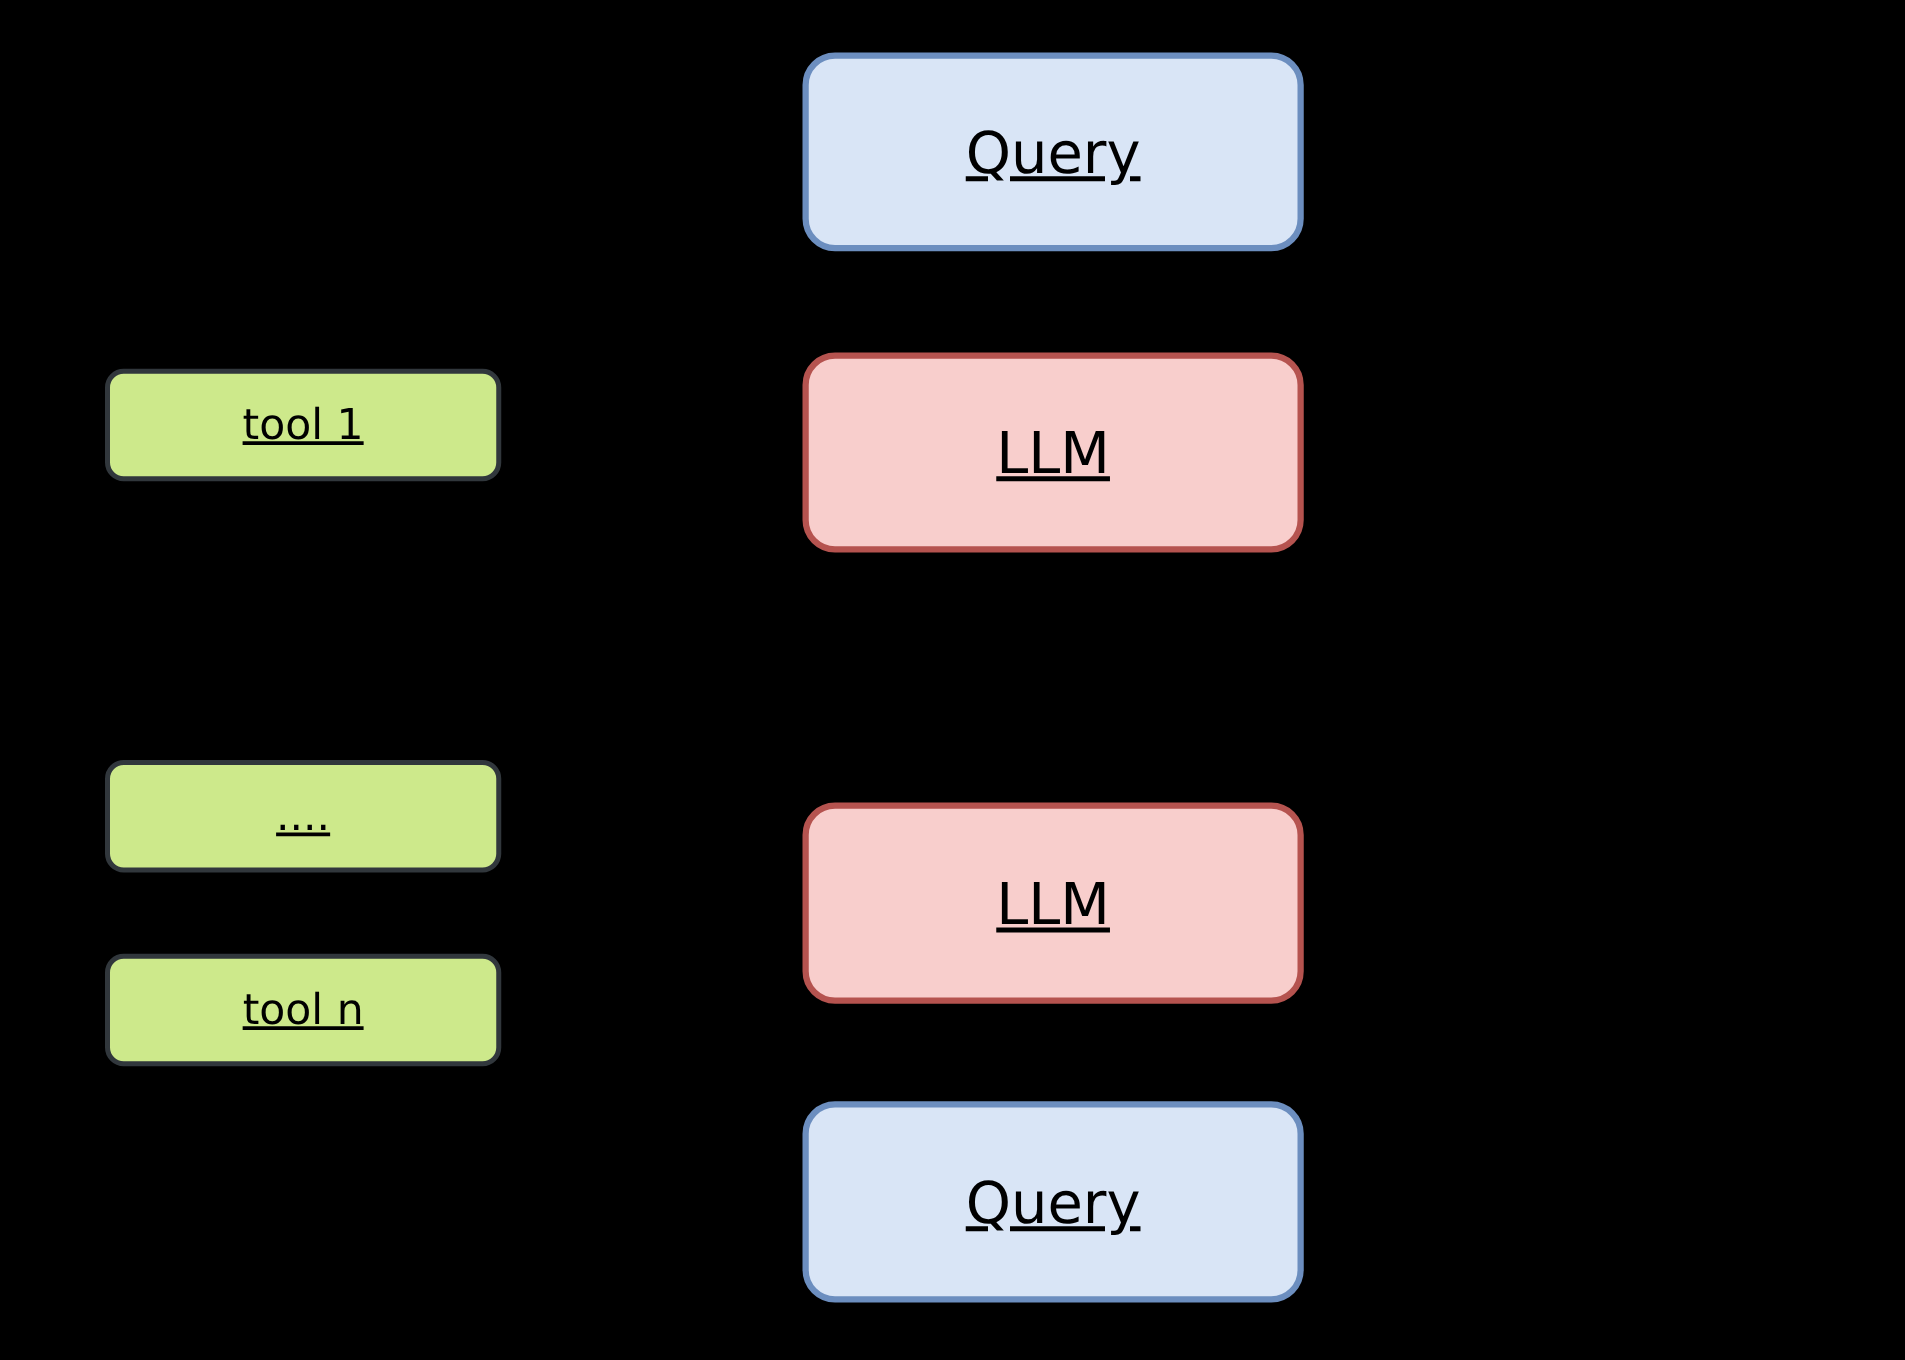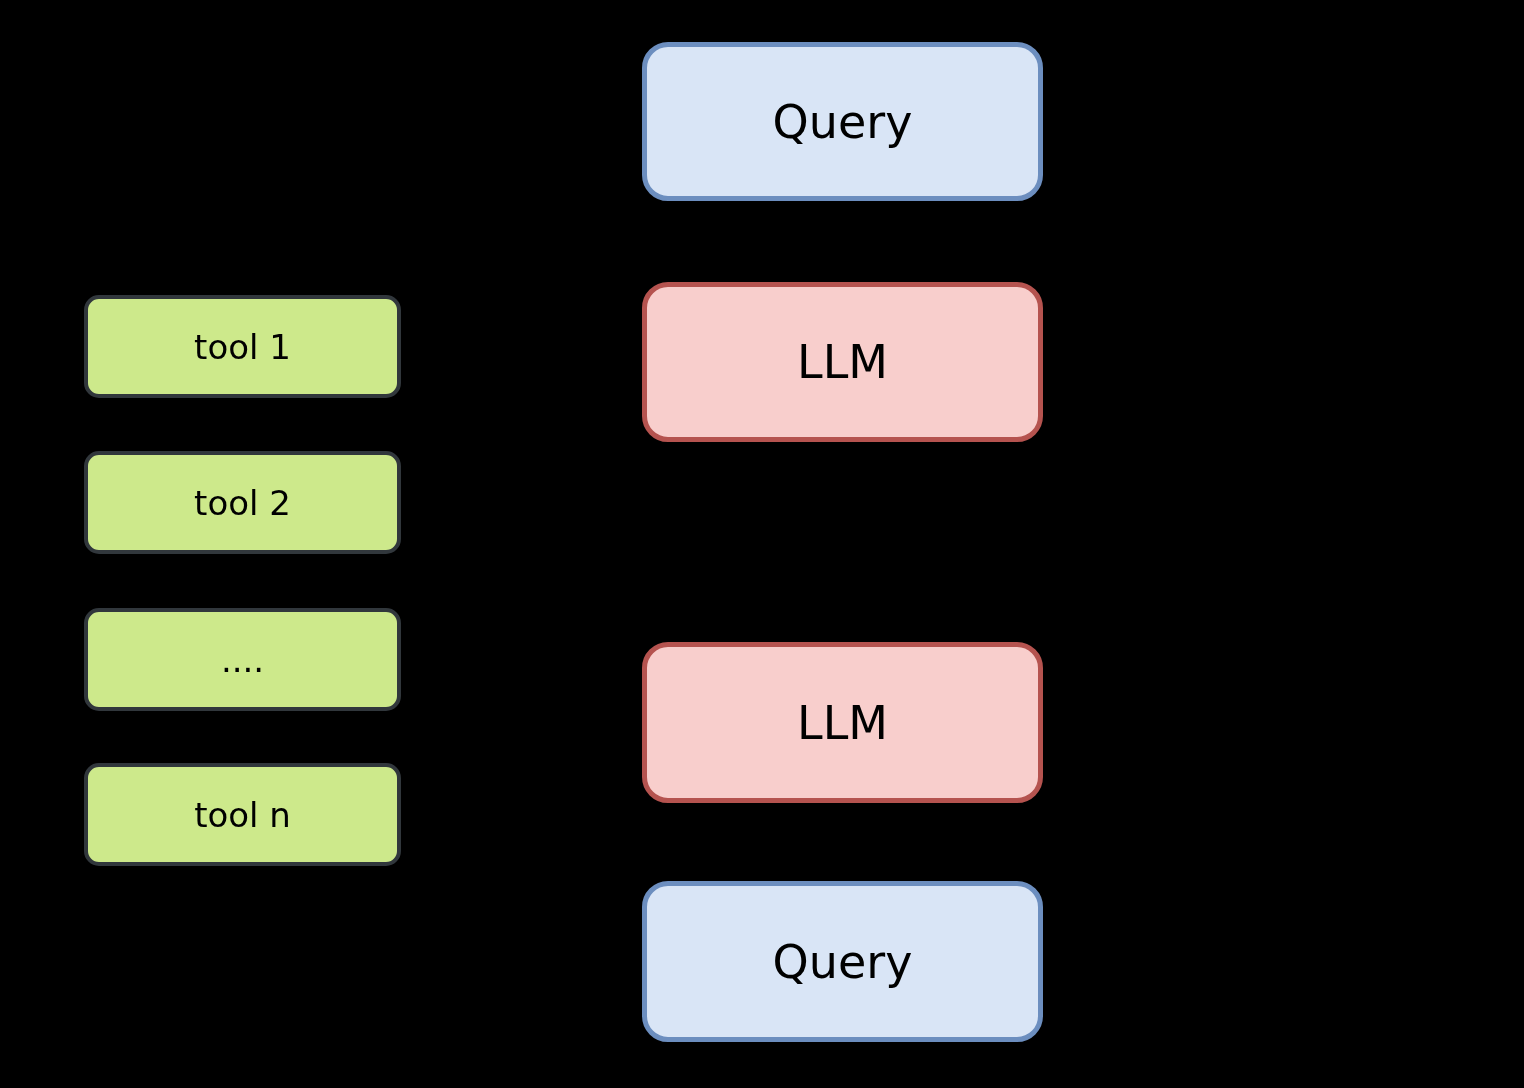--- a/index.html
+++ b/index.html
@@ -16,20 +16,21 @@
     font-family: "DejaVu Sans", sans-serif;
     color: var(--text, #000000);
   }
   .node {
     position: absolute;
     box-sizing: border-box;
     display: flex;
     align-items: center;
     justify-content: center;
     text-align: right;
+    text-decoration: underline;
   }
   .node span {
     display: block;
     line-height: 1;
     white-space: nowrap;
   }
   
   .node.large {
     left: 642px;
     width: 401px;
@@ -45,21 +46,21 @@
 
   #node-query      { top: 42px;  height: 159px; }
   #node-llm-top    { top: 282px; }
   #node-llm-bottom { top: 642px; height: 161px; }
   #node-answer     { top: 881px; height: 161px; }
 
   
   .node.tool {
     left: 84px;
     width: 317px;
-    height: 103px;
+    height: 90px;
     border-width: 4px;
     border-style: solid;
     border-radius: 15px;
     font-size: 34px;
   }
   #node-tool-1 { top: 295px; }
   #node-tool-2 { top: 451px; }
   #node-tool-3 { top: 608px; }
   #node-tool-4 { top: 763px; }
 </style>
@@ -81,23 +82,20 @@
   </div>
 
   <div class="node large blue" id="node-answer">
     <span>Query</span>
   </div>
 
   <div class="node tool green" id="node-tool-1">
     <span>tool 1</span>
   </div>
 
-  <div class="node tool green" id="node-tool-2">
-    <span>tool 2</span>
-  </div>
 
   <div class="node tool green" id="node-tool-3">
     <span>....</span>
   </div>
 
   <div class="node tool green" id="node-tool-4">
     <span>tool n</span>
   </div>
 
 </div>

